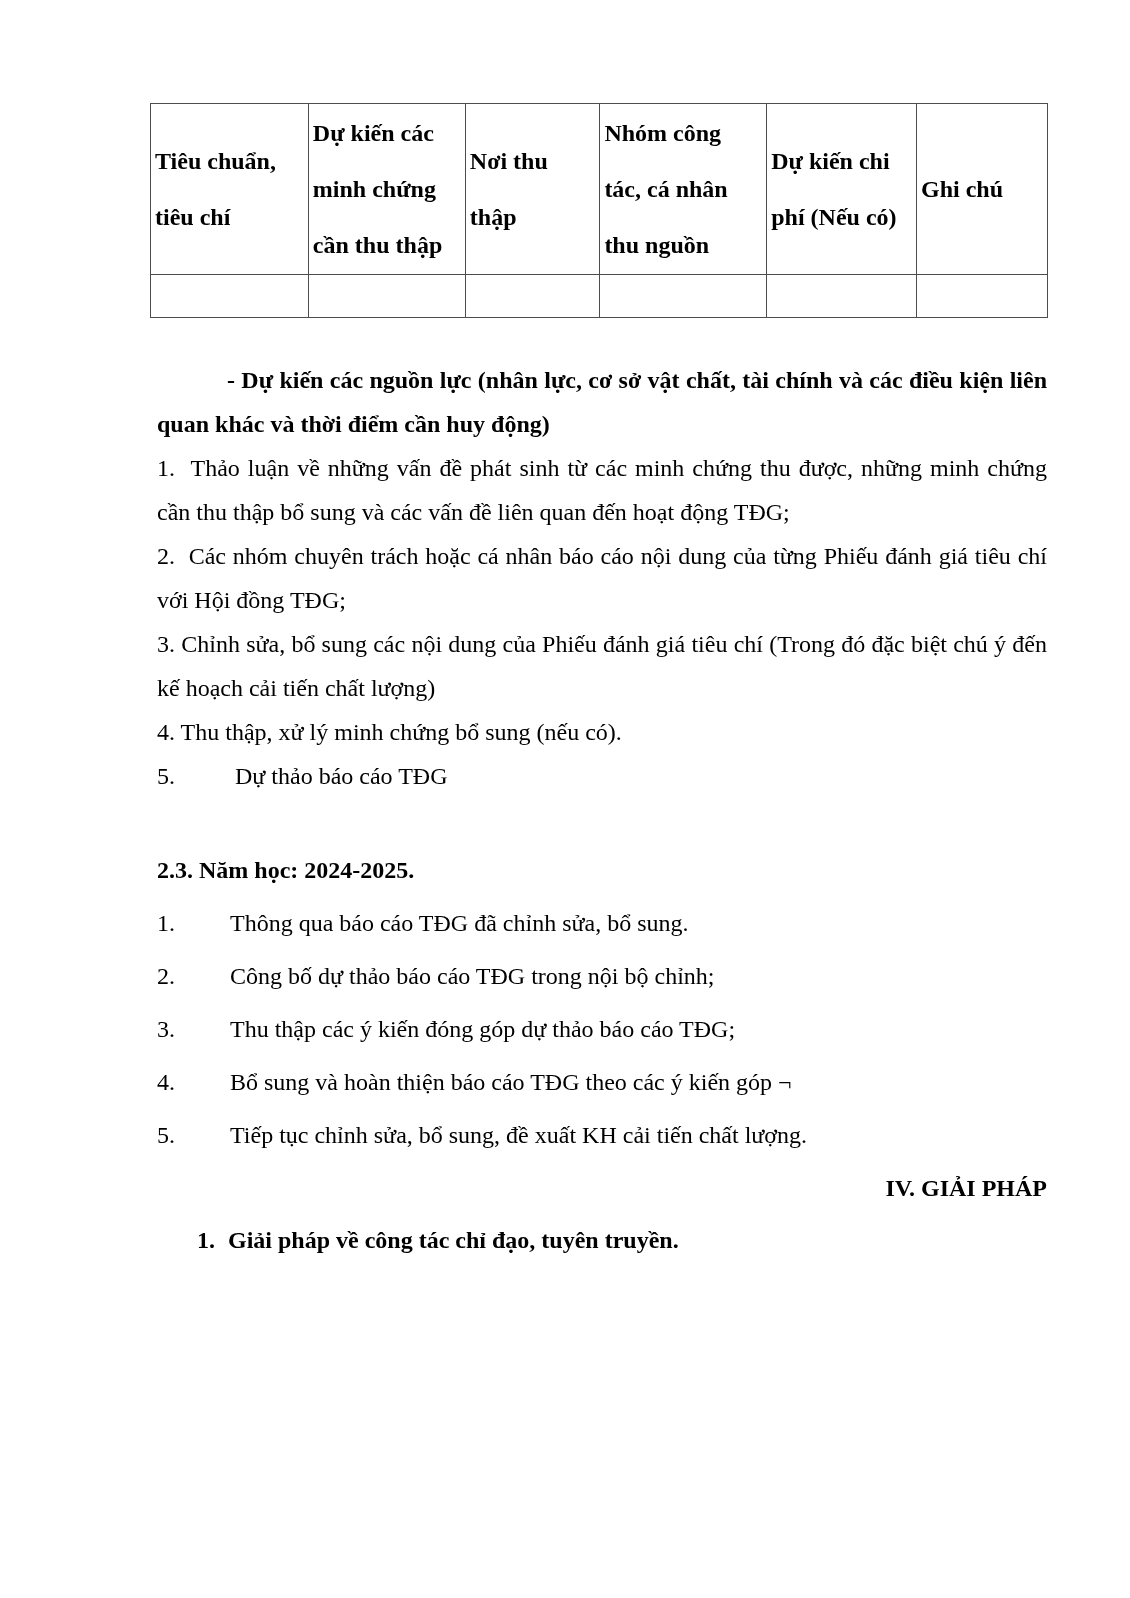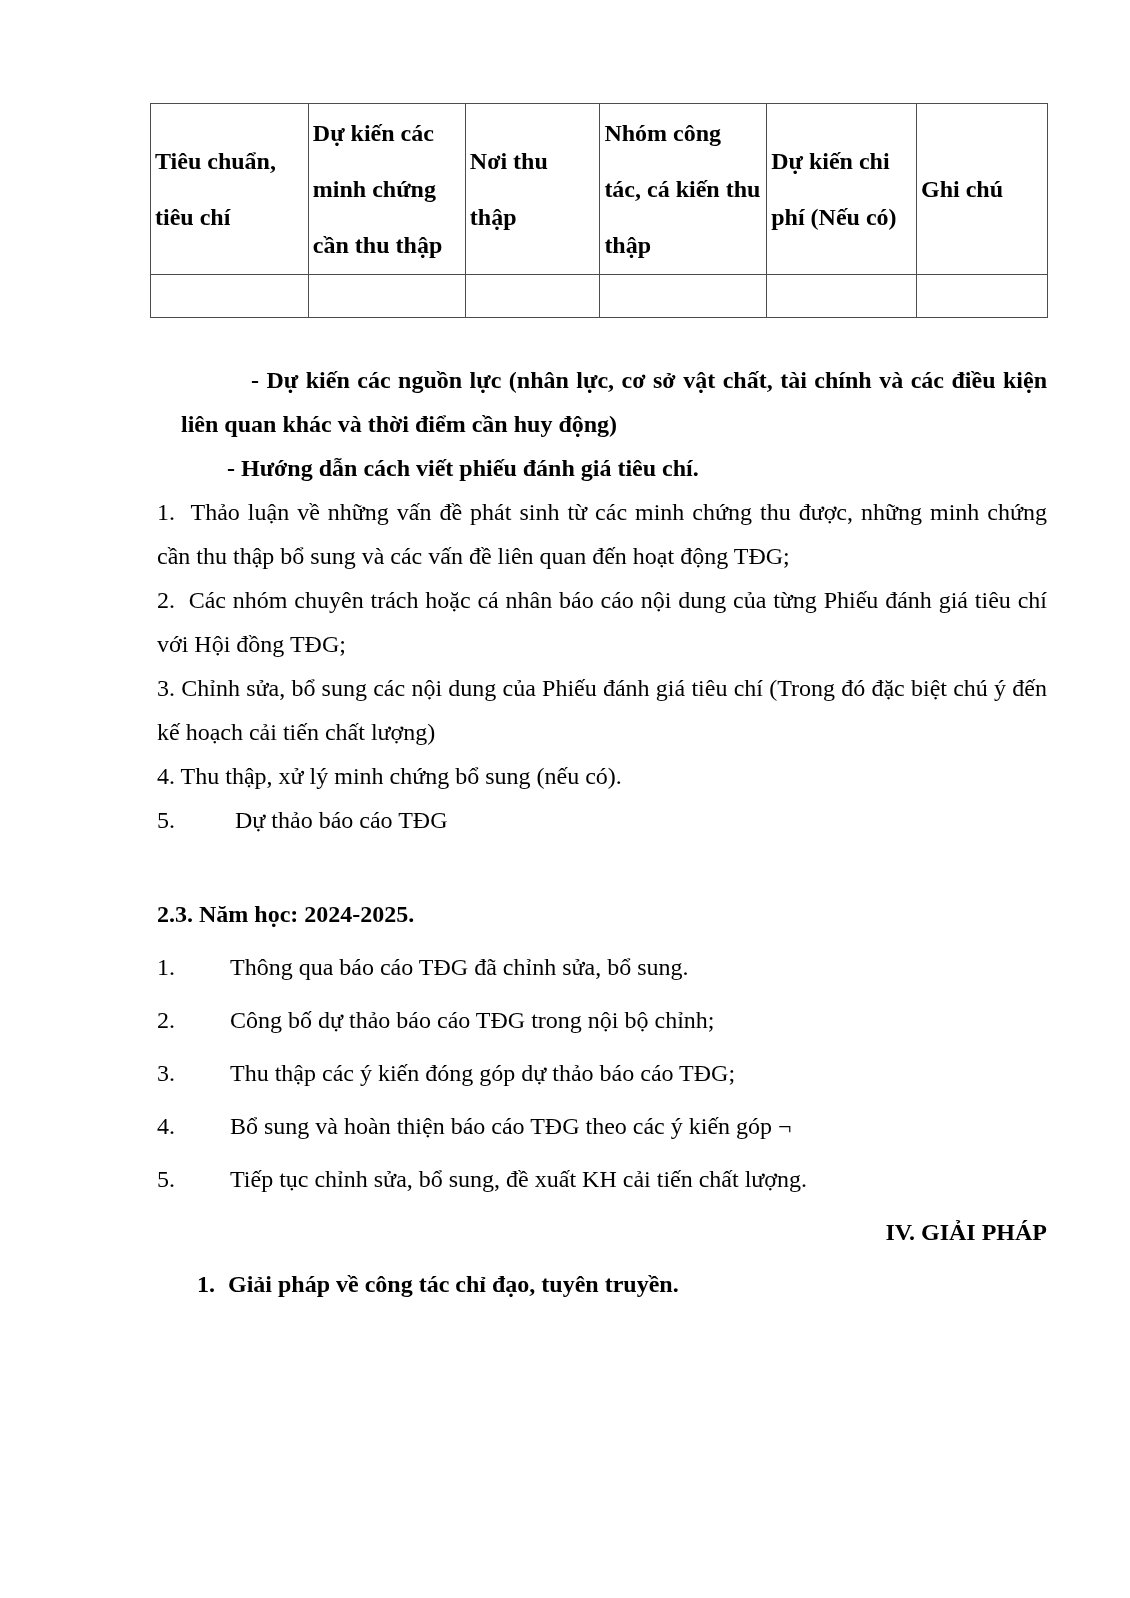--- a/index.html
+++ b/index.html
@@ -35,21 +35,21 @@
   }
   table.plan th {
     font-weight: bold;
     text-align: left;
     height: 170px;
     line-height: 56px;
     font-size: 24px;
   }
   tr.empty td { height: 42px; }
 
-  .para-a { margin-top: 40px; margin-left: 24px; }
+  .para-a { margin-top: 40px; }
   .h23 {
     margin: 50px 0 9px 0;
     font-weight: bold;
   }
   .li2 { margin: 0 0 9px 0; }
   .num { display: inline-block; width: 73px; }
   .h-iv { margin: 6px 0 0 0; font-weight: bold; text-align: right; }
   .sub { margin: 8px 0 0 0; font-weight: bold; padding-left: 40px; }
   .subnum { display: inline-block; width: 31px; }
   .blockpara { margin-top: 4px; padding-left: 73px; }
@@ -66,37 +66,36 @@
       <col style="width:15.0%">
       <col style="width:18.6%">
       <col style="width:16.7%">
       <col style="width:14.6%">
     </colgroup>
     <tbody>
         <tr>
       <th>Tiêu chuẩn, tiêu chí</th>
       <th>Dự kiến các minh chứng cần thu thập</th>
       <th>Nơi thu thập</th>
-      <th>Nhóm công tác, cá kiến thu thập</th>
+      <th>Nhóm công tác, cá nhân thu nguồn</th>
       <th>Dự kiến chi phí (Nếu có)</th>
       <th>Ghi chú</th>
     </tr>
     <tr class="empty">
       <td></td>
       <td></td>
       <td></td>
       <td></td>
       <td></td>
       <td></td>
     </tr>
   </tbody>
     </table>
 
   <p class="b just indent para-a">- Dự kiến các nguồn lực (nhân lực, cơ sở vật chất, tài chính và các điều kiện liên quan khác và thời điểm cần huy động)</p>
-  <p class="b indent">- Hướng dẫn cách viết phiếu đánh giá tiêu chí.</p>
 
   <p class="just">1.&nbsp; Thảo luận về những vấn đề phát sinh từ các minh chứng thu được, những minh chứng cần thu thập bổ sung và các vấn đề liên quan đến hoạt động TĐG;</p>
   <p class="just">2.&nbsp; Các nhóm chuyên trách hoặc cá nhân báo cáo nội dung của từng Phiếu đánh giá tiêu chí với Hội đồng TĐG;</p>
   <p class="just">3. Chỉnh sửa, bổ sung các nội dung của Phiếu đánh giá tiêu chí (Trong đó đặc biệt chú ý đến kế hoạch cải tiến chất lượng)</p>
   <p class="just">4. Thu thập, xử lý minh chứng bổ sung (nếu có).</p>
   <p>5.&nbsp;&nbsp;&nbsp;&nbsp;&nbsp;&nbsp;&nbsp;&nbsp;&nbsp; Dự thảo báo cáo TĐG</p>
 
   <p class="h23">2.3. Năm học: 2024-2025.</p>
 
   <p class="li2">

